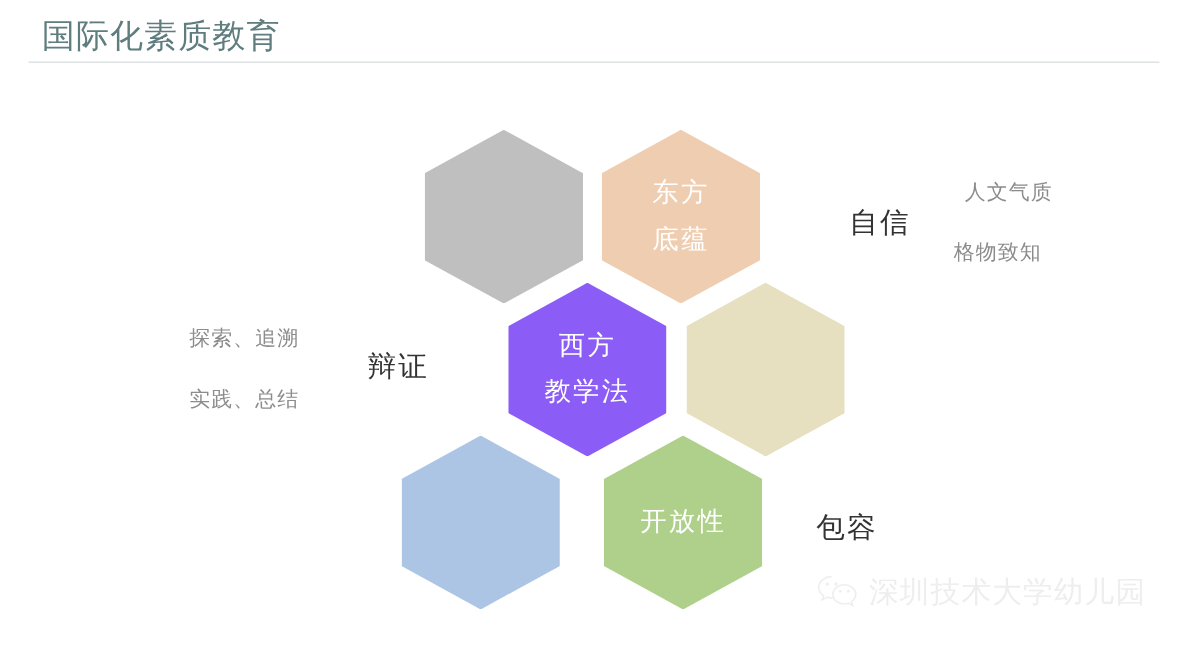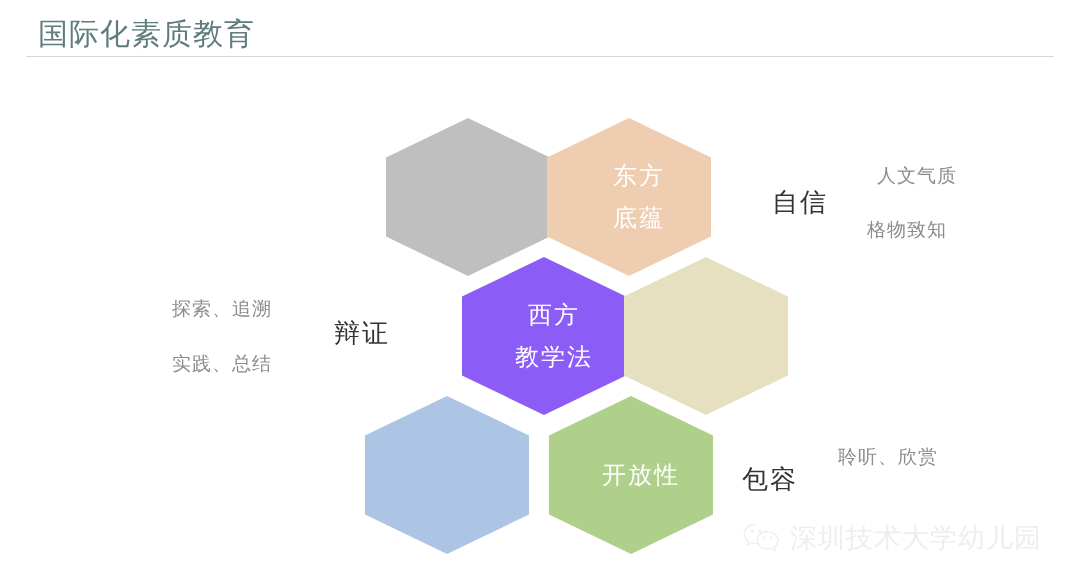--- a/index.html
+++ b/index.html
@@ -49,21 +49,20 @@
   .hex {
     position: absolute;
     width: 144px;
     height: 158px;
     -webkit-clip-path: polygon(50% 0%, 100% 25%, 100% 75%, 50% 100%, 0% 75%, 0% 25%);
     clip-path: polygon(50% 0%, 100% 25%, 100% 75%, 50% 100%, 0% 75%, 0% 25%);
     display: flex;
     flex-direction: column;
     align-items: center;
     justify-content: center;
-    padding-left: 20px;
   }
   .hex .hex-label {
     color: #ffffff;
     font-size: 24px;
     line-height: 42px;
     text-align: center;
     letter-spacing: 2px;
     white-space: nowrap;
   }
 
@@ -165,21 +164,20 @@
 
   <div class="keyword" id="kw-zixin">自信</div>
   <div class="subtext" id="sub-renwen">人文气质</div>
   <div class="subtext" id="sub-gewu">格物致知</div>
 
   <div class="keyword" id="kw-bianzheng">辩证</div>
   <div class="subtext" id="sub-tansuo">探索、追溯</div>
   <div class="subtext" id="sub-shijian">实践、总结</div>
 
   <div class="keyword" id="kw-baorong">包容</div>
-  <div class="subtext" id="sub-lingting">聆听、欣赏</div>
 
   <div id="watermark">
     <svg id="wechat-icon" width="40" height="34" viewBox="0 0 40 34">
       <g fill="none" stroke="#eeeeee" stroke-width="1.4">
         <path d="M14.2 3.2C7.6 3.2 2.3 7.6 2.3 13c0 3.0 1.7 5.7 4.4 7.5l-1.2 3.7 4.3-2.2c1.4.4 2.9.6 4.4.6.4 0 .8 0 1.2-.05"></path>
         <path d="M25.6 10.6c-5.8 0-10.5 3.9-10.5 8.7s4.7 8.7 10.5 8.7c1.3 0 2.5-.2 3.7-.55l3.8 1.95-1.05-3.25c2.4-1.6 3.9-4.0 3.9-6.85 0-4.8-4.7-8.7-10.35-8.7z"></path>
       </g>
       <g fill="#eeeeee">
         <circle cx="10.2" cy="10.0" r="1.5"></circle>
         <circle cx="18.0" cy="10.0" r="1.5"></circle>

